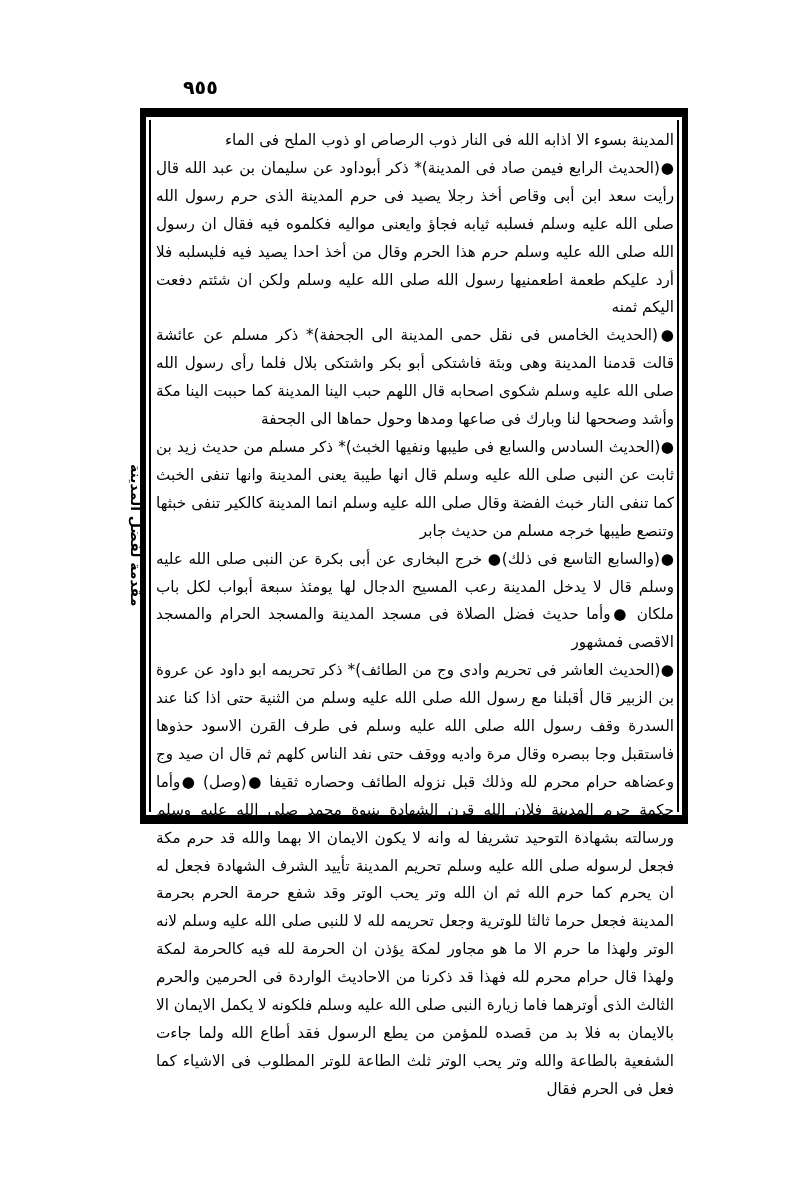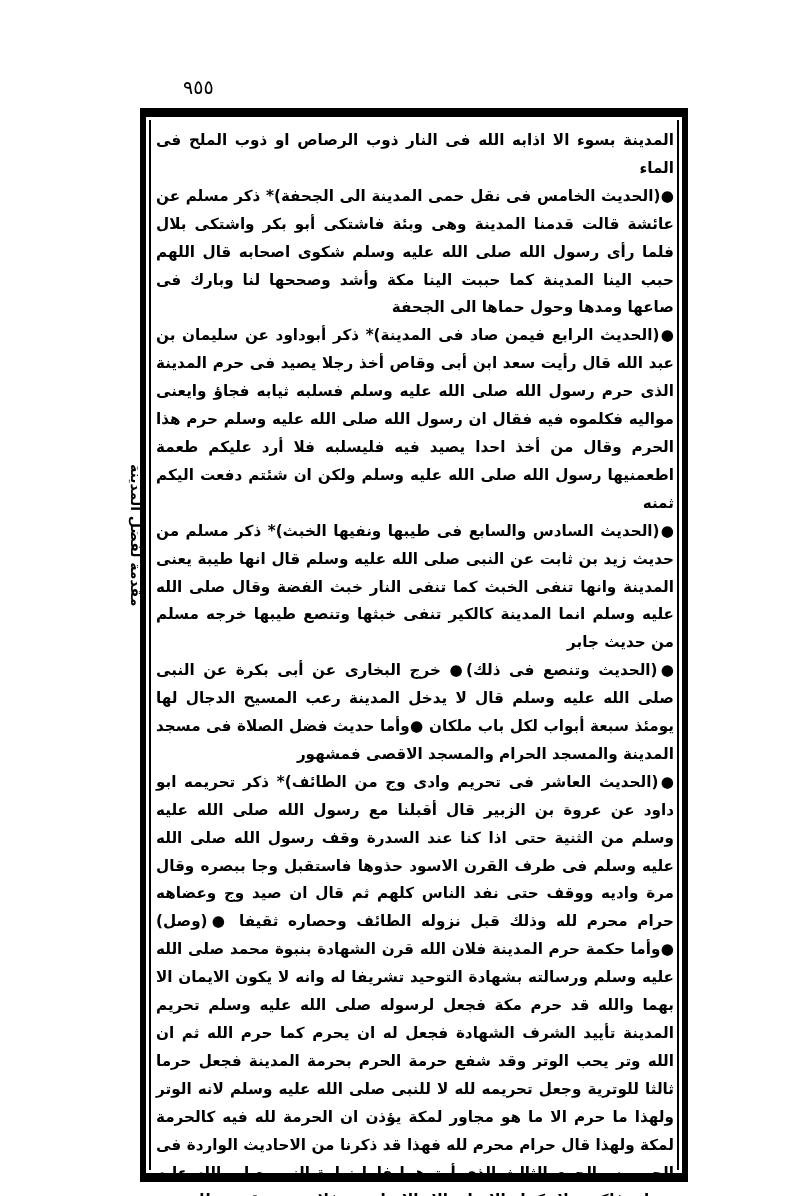--- a/index.html
+++ b/index.html
@@ -1,41 +1,41 @@
 <!DOCTYPE html>
 <html><head>
   <meta charset="utf-8">
   <style>
     html, body { margin:0; padding:0; background:#ffffff; }
     body { width:800px; height:1196px; position:relative; overflow:hidden;
            font-family:"DejaVu Sans", sans-serif; color:#000; }
-    .page-number { position:absolute; left:183px; top:76px; font-size:19px; font-weight:normal;
+    .page-number { position:absolute; left:183px; top:76px; font-size:19px; font-weight:bold;
                    letter-spacing:1px; }
-    .frame { position:absolute; left:140px; top:108px; width:548px; height:1074px;
+    .frame { position:absolute; left:140px; top:108px; width:548px; height:716px;
              border-top:9px solid #000; border-bottom:9px solid #000;
-             border-left:6px solid #000; border-right:6px solid #000; box-sizing:border-box;font-weight:bold; }
+             border-left:6px solid #000; border-right:6px solid #000; box-sizing:border-box; }
     .frame-inner { position:absolute; left:3px; top:3px; right:3px; bottom:3px;
                    border-left:2px solid #000; border-right:2px solid #000; }
     .body-text { position:absolute; left:10px; right:8px; top:10px;
                  direction:rtl; text-align:justify; font-size:15.2px; line-height:27.9px; }
     .body-text p { margin:0; }
     .margin-note { position:absolute; left:108px; top:460px; width:36px; height:150px;
                    writing-mode:vertical-rl; font-size:14px; font-weight:bold; direction:rtl;
                    text-align:center; }
   </style>
 </head>
 <body>
 
 <div class="page-number">٩٥٥</div>
 
 <div class="margin-note">مقدمة لفضل المدينة</div>
 
 <div class="frame">
   <div class="frame-inner"></div>
   <div class="body-text">
     <p>المدينة بسوء الا اذابه الله فى النار ذوب الرصاص او ذوب الملح فى الماء</p>
+    <p>●(الحديث الرابع فيمن صاد فى المدينة)* ذكر أبوداود عن سليمان بن عبد الله قال رأيت سعد ابن أبى وقاص أخذ رجلا يصيد فى حرم المدينة الذى حرم رسول الله صلى الله عليه وسلم فسلبه ثيابه فجاؤ وايعنى مواليه فكلموه فيه فقال ان رسول الله صلى الله عليه وسلم حرم هذا الحرم وقال من أخذ احدا يصيد فيه فليسلبه فلا أرد عليكم طعمة اطعمنيها رسول الله صلى الله عليه وسلم ولكن ان شئتم دفعت اليكم ثمنه</p>
     <p>●(الحديث الخامس فى نقل حمى المدينة الى الجحفة)* ذكر مسلم عن عائشة قالت قدمنا المدينة وهى وبئة فاشتكى أبو بكر واشتكى بلال فلما رأى رسول الله صلى الله عليه وسلم شكوى اصحابه قال اللهم حبب الينا المدينة كما حببت الينا مكة وأشد وصححها لنا وبارك فى صاعها ومدها وحول حماها الى الجحفة</p>
-    <p>●(الحديث الرابع فيمن صاد فى المدينة)* ذكر أبوداود عن سليمان بن عبد الله قال رأيت سعد ابن أبى وقاص أخذ رجلا يصيد فى حرم المدينة الذى حرم رسول الله صلى الله عليه وسلم فسلبه ثيابه فجاؤ وايعنى مواليه فكلموه فيه فقال ان رسول الله صلى الله عليه وسلم حرم هذا الحرم وقال من أخذ احدا يصيد فيه فليسلبه فلا أرد عليكم طعمة اطعمنيها رسول الله صلى الله عليه وسلم ولكن ان شئتم دفعت اليكم ثمنه</p>
     <p>●(الحديث السادس والسابع فى طيبها ونفيها الخبث)* ذكر مسلم من حديث زيد بن ثابت عن النبى صلى الله عليه وسلم قال انها طيبة يعنى المدينة وانها تنفى الخبث كما تنفى النار خبث الفضة وقال صلى الله عليه وسلم انما المدينة كالكير تنفى خبثها وتنصع طيبها خرجه مسلم من حديث جابر</p>
-    <p>●(الحديث وتنصع فى ذلك)● خرج البخارى عن أبى بكرة عن النبى صلى الله عليه وسلم قال لا يدخل المدينة رعب المسيح الدجال لها يومئذ سبعة أبواب لكل باب ملكان ●وأما حديث فضل الصلاة فى مسجد المدينة والمسجد الحرام والمسجد الاقصى فمشهور</p>
+    <p>●(والسابع التاسع فى ذلك)● خرج البخارى عن أبى بكرة عن النبى صلى الله عليه وسلم قال لا يدخل المدينة رعب المسيح الدجال لها يومئذ سبعة أبواب لكل باب ملكان ●وأما حديث فضل الصلاة فى مسجد المدينة والمسجد الحرام والمسجد الاقصى فمشهور</p>
     <p>●(الحديث العاشر فى تحريم وادى وج من الطائف)* ذكر تحريمه ابو داود عن عروة بن الزبير قال أقبلنا مع رسول الله صلى الله عليه وسلم من الثنية حتى اذا كنا عند السدرة وقف رسول الله صلى الله عليه وسلم فى طرف القرن الاسود حذوها فاستقبل وجا ببصره وقال مرة واديه ووقف حتى نفد الناس كلهم ثم قال ان صيد وج وعضاهه حرام محرم لله وذلك قبل نزوله الطائف وحصاره ثقيفا ●(وصل) ●وأما حكمة حرم المدينة فلان الله قرن الشهادة بنبوة محمد صلى الله عليه وسلم ورسالته بشهادة التوحيد تشريفا له وانه لا يكون الايمان الا بهما والله قد حرم مكة فجعل لرسوله صلى الله عليه وسلم تحريم المدينة تأييد الشرف الشهادة فجعل له ان يحرم كما حرم الله ثم ان الله وتر يحب الوتر وقد شفع حرمة الحرم بحرمة المدينة فجعل حرما ثالثا للوترية وجعل تحريمه لله لا للنبى صلى الله عليه وسلم لانه الوتر ولهذا ما حرم الا ما هو مجاور لمكة يؤذن ان الحرمة لله فيه كالحرمة لمكة ولهذا قال حرام محرم لله فهذا قد ذكرنا من الاحاديث الواردة فى الحرمين والحرم الثالث الذى أوترهما فاما زيارة النبى صلى الله عليه وسلم فلكونه لا يكمل الايمان الا بالايمان به فلا بد من قصده للمؤمن من يطع الرسول فقد أطاع الله ولما جاءت الشفعية بالطاعة والله وتر يحب الوتر ثلث الطاعة للوتر المطلوب فى الاشياء كما فعل فى الحرم فقال</p>
   </div>
 </div>
 
 </body></html>

